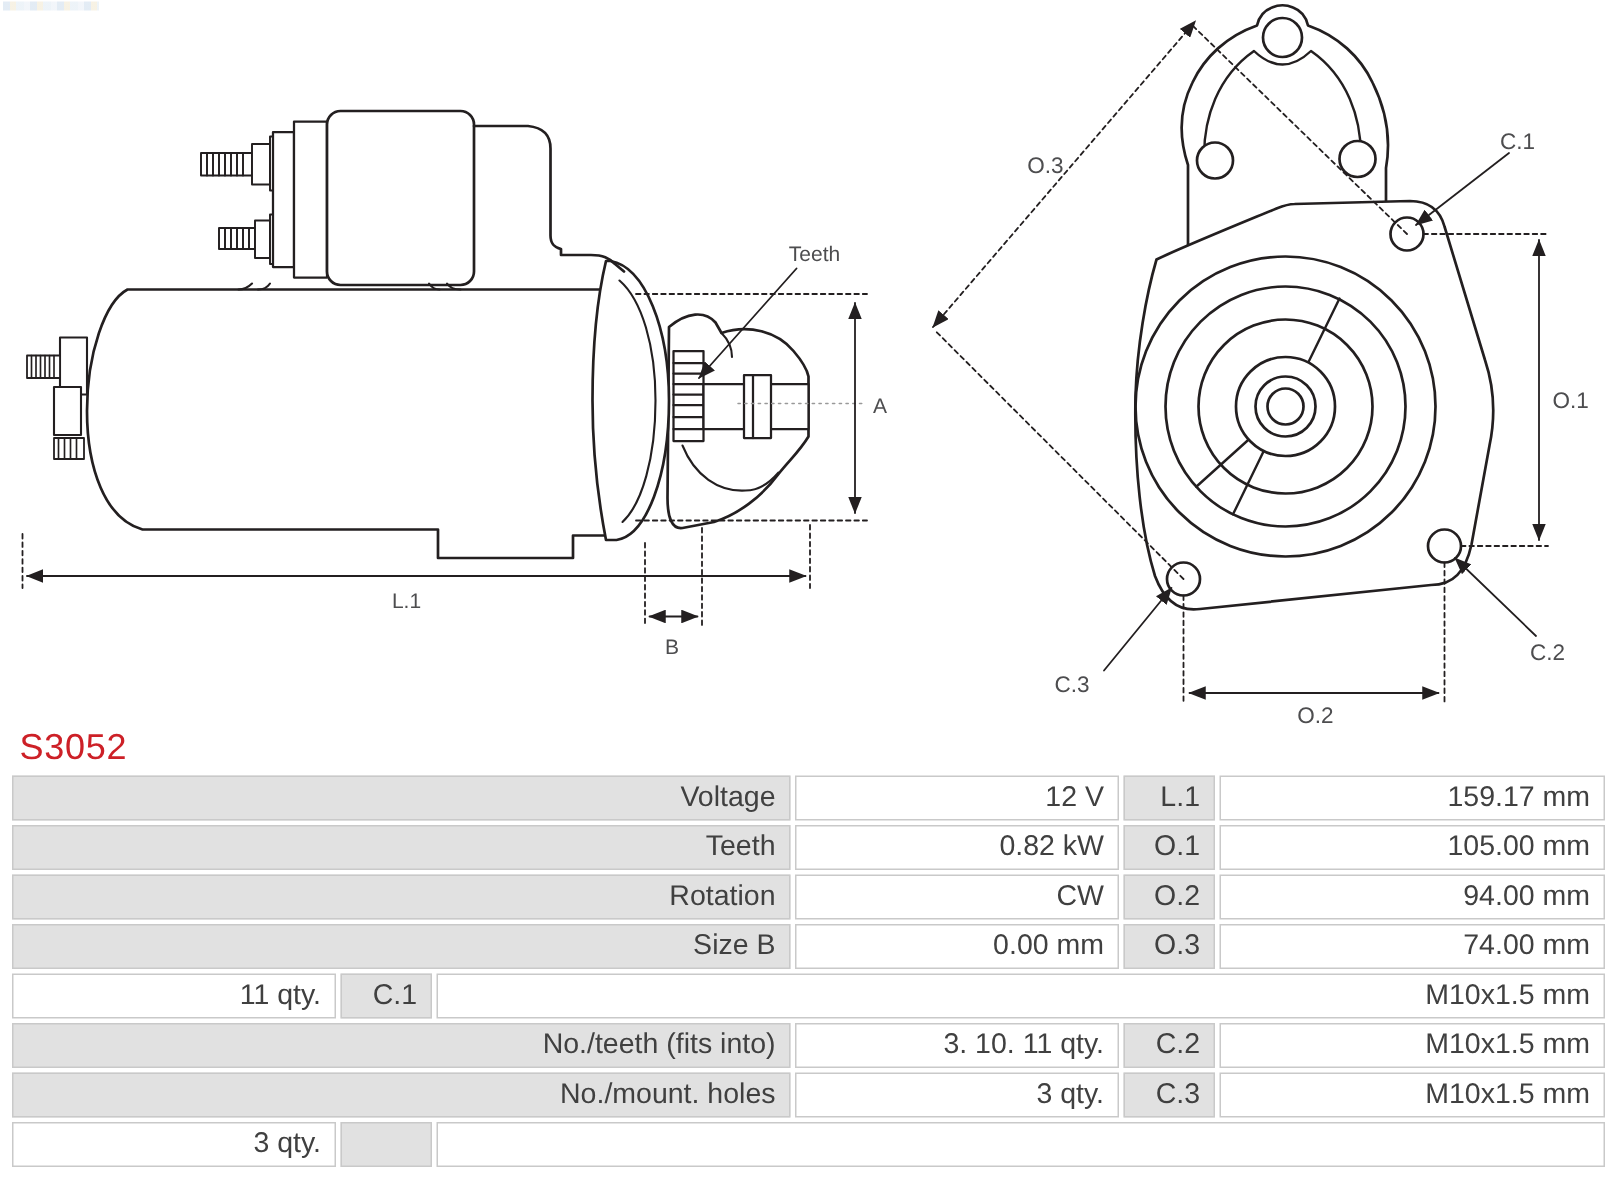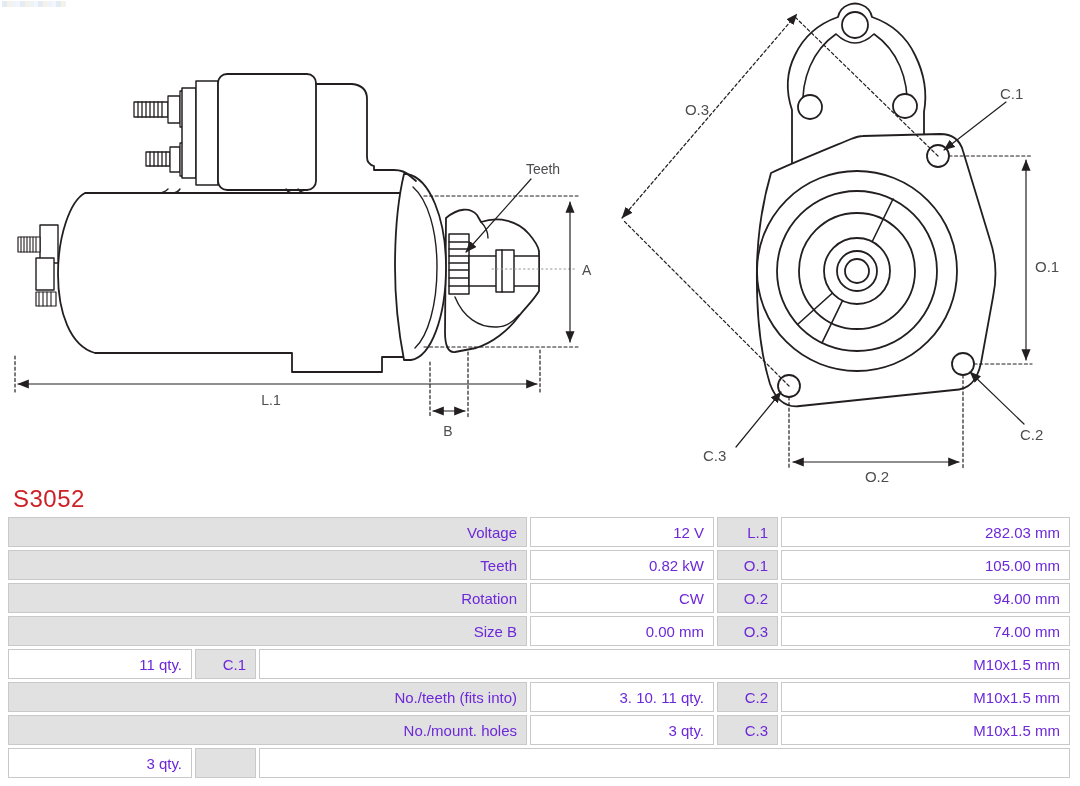--- a/index.html
+++ b/index.html
@@ -18,24 +18,24 @@
   .dim-label.front{font-size:15px;}
   .part-number{
     position:absolute;left:13px;top:485px;margin:0;
     font-size:24px;font-weight:400;color:#cd2027;letter-spacing:.5px;
   }
   .spec-table{position:absolute;left:8px;top:517px;width:1062px;}
   .spec-row{display:flex;gap:3px;margin-bottom:3px;height:30px;}
   .cell{
     box-sizing:border-box;border:1px solid #c9c9c9;
     display:flex;align-items:center;justify-content:flex-end;
-    padding-right:9px;font-size:15px;color:#6d28d9;white-space:nowrap;
+    padding-right:9px;font-size:19px;color:#404040;white-space:nowrap;
   }
   .cell.label{width:519px;background:#e1e1e1;}
-  .cell.value{width:184px;background:#ffffff;}
+  .cell.value{width:216px;background:#ffffff;}
   .cell.dim{width:61px;background:#e1e1e1;}
   .cell.dimvalue{flex:1;background:#ffffff;}
 </style>
 </head>
 <body>
 
 <div class="artifact"></div>
 
 <svg class="drawing" width="1080" height="500" viewBox="0 0 1080 500">
   <defs>
@@ -209,21 +209,21 @@
   </g>
 </svg>
 
 <h1 class="part-number">S3052</h1>
 
 <div class="spec-table">
   <div class="spec-row">
     <div class="cell label">Voltage</div>
     <div class="cell value">12 V</div>
     <div class="cell dim">L.1</div>
-    <div class="cell dimvalue">282.03 mm</div>
+    <div class="cell dimvalue">159.17 mm</div>
   </div>
   <div class="spec-row">
     <div class="cell label">Teeth</div>
     <div class="cell value">0.82 kW</div>
     <div class="cell dim">O.1</div>
     <div class="cell dimvalue">105.00 mm</div>
   </div>
   <div class="spec-row">
     <div class="cell label">Rotation</div>
     <div class="cell value">CW</div>

